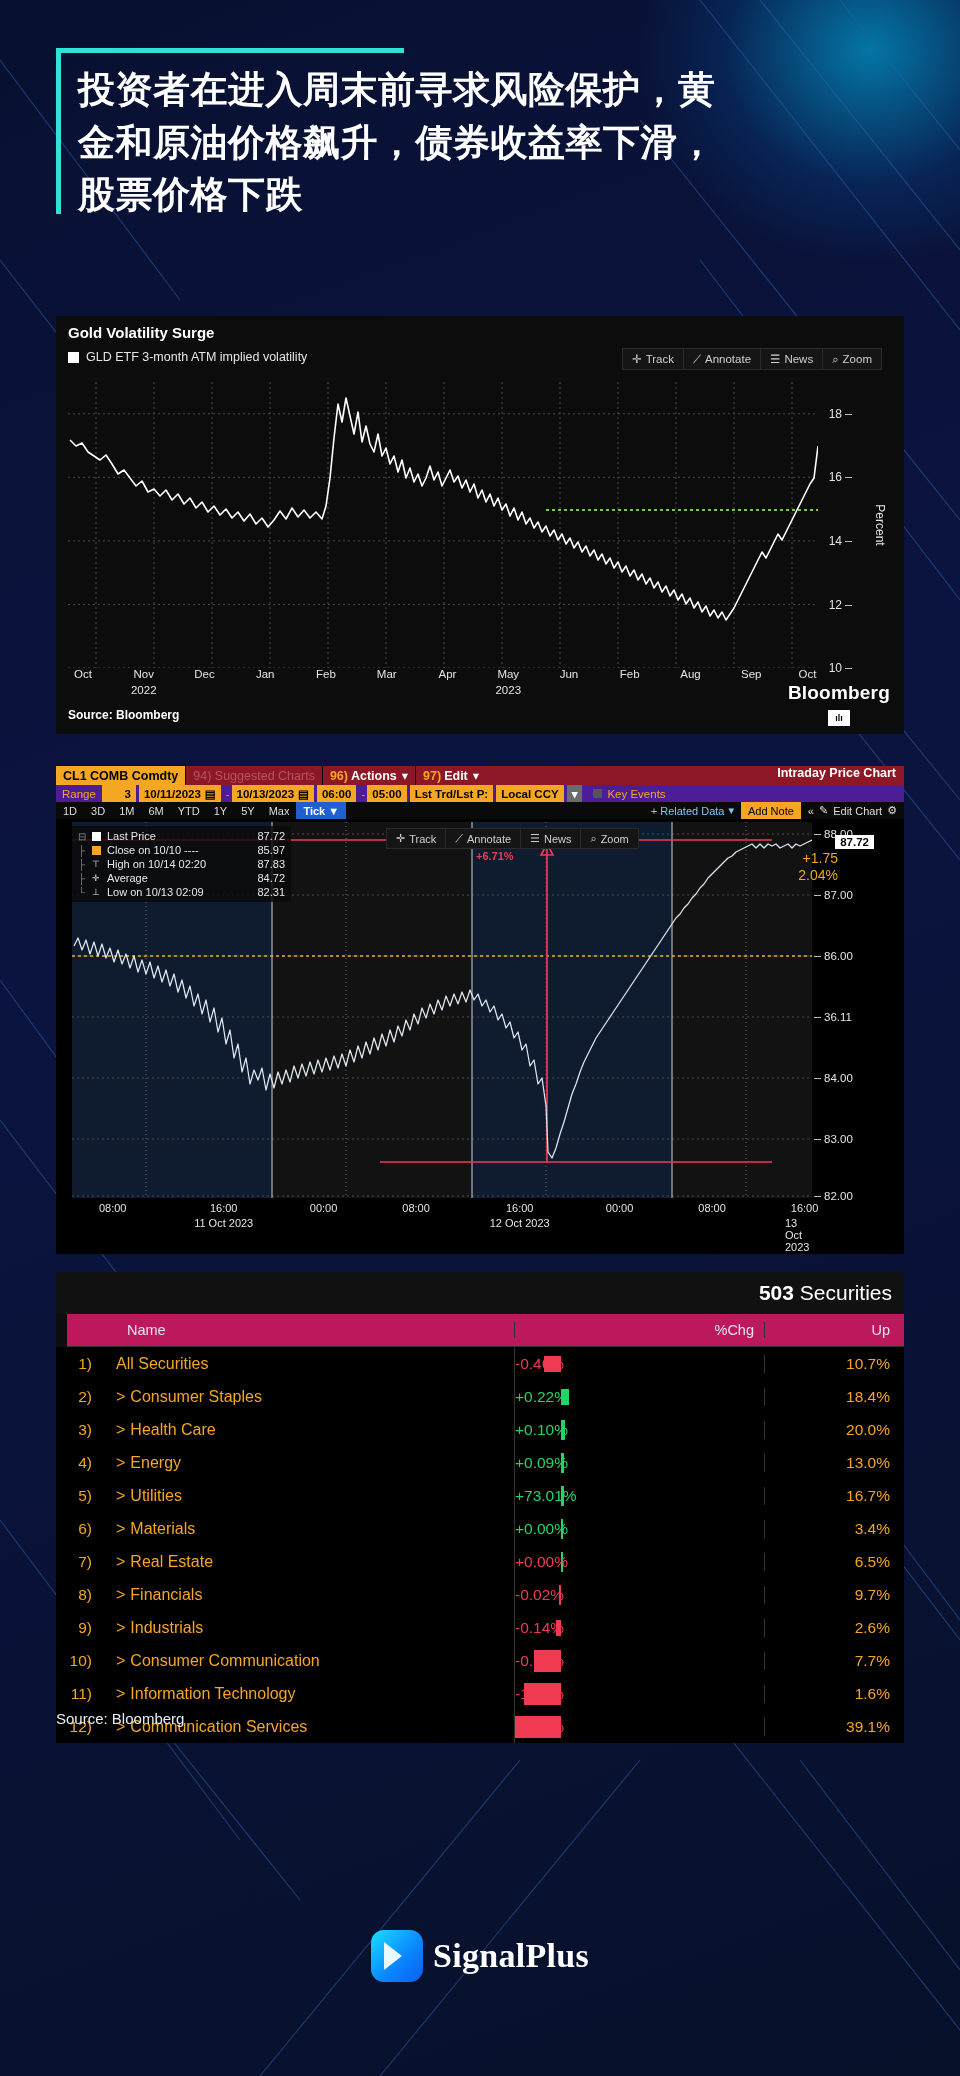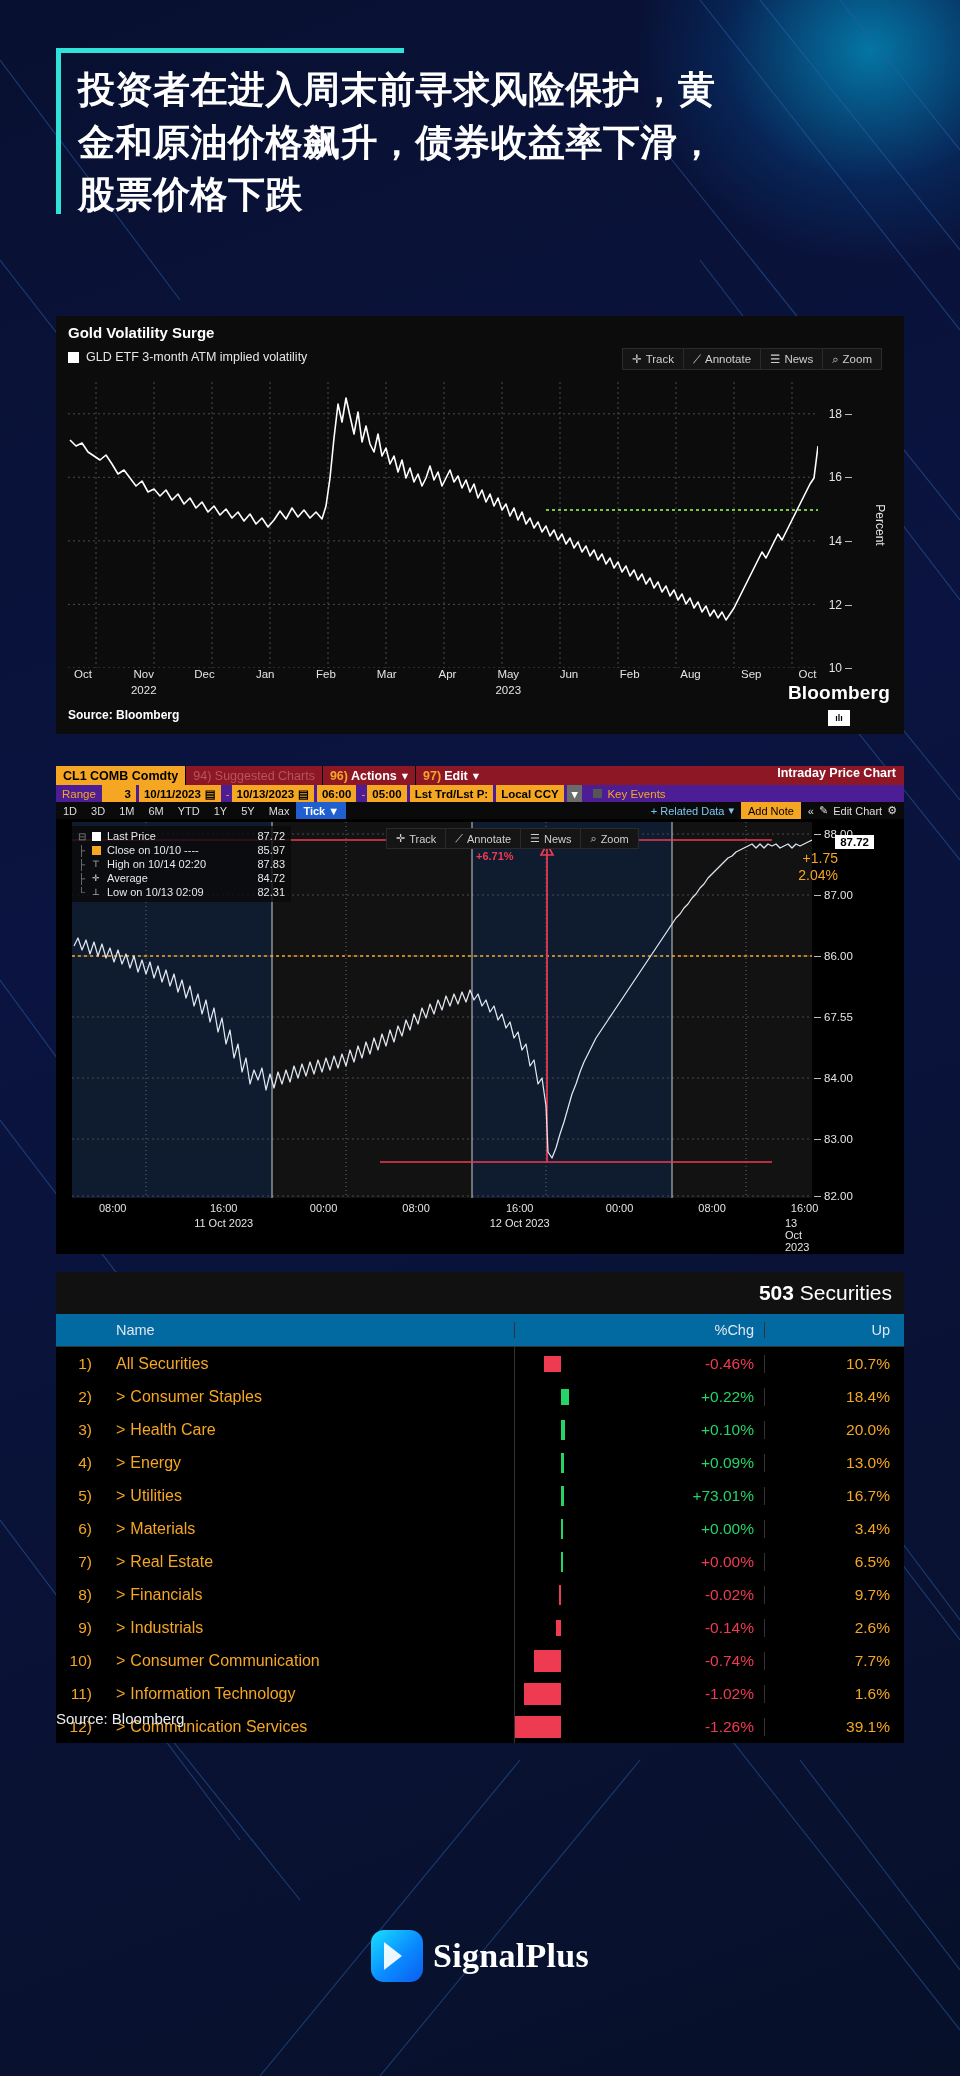--- a/index.html
+++ b/index.html
@@ -109,32 +109,32 @@
   #chart2 .xaxis2 { position:absolute; left:16px; right:92px; bottom:14px; height:40px; }
   #chart2 .xaxis2 .xt { position:absolute; top:2px; font-size:11px; color:#e4e4e4; transform:translateX(-50%); }
   #chart2 .xaxis2 .xd { position:absolute; top:17px; font-size:11px; color:#e4e4e4; transform:translateX(-50%); }
   #chart2 .pctlabel { position:absolute; color:#ef3b52; font-size:11px; font-weight:bold; }
 
   
   #tbl { left:56px; top:1272px; width:848px; height:420px; background:#0d0d0d; }
   #tbl .t-head { height:42px; display:flex; align-items:center; justify-content:flex-end; padding-right:12px; background:#111; }
   #tbl .t-head .cnt { font-size:21px; color:#fff; }
   #tbl .t-head .cnt b { font-weight:bold;margin-top:44px; }
-  #tbl .colhead { display:flex; height:33px; align-items:center; background:#0369a1; border-bottom:1px solid #333; }
+  #tbl .colhead { display:flex; height:33px; align-items:center; background:#be185d; border-bottom:1px solid #333;margin-left:11px; }
   #tbl .colhead .ch { font-size:14.5px; color:#dfe6ef; }
   #tbl .c-num { width:40px; text-align:right; padding-right:4px; flex:none; }
   #tbl .c-name { flex:1; padding-left:20px; }
   #tbl .c-bar  { width:250px; flex:none; border-left:1px solid #333; position:relative; }
   #tbl .c-up   { width:140px; flex:none; text-align:right; padding-right:14px; border-left:1px solid #333; }
   #tbl .colhead .c-bar { text-align:right; padding-right:10px; }
   #tbl .row { display:flex; height:33px; align-items:center; background:#000; }
   #tbl .row .c-num { color:#f5a623; font-size:15.5px; }
   #tbl .row .c-name { color:#f5a623; font-size:16px; white-space:nowrap; }
   #tbl .row .c-name .caret { color:#f5a623; margin-right:5px; }
-  #tbl .row .c-bar { height:33px; display:flex; align-items:center; justify-content:flex-end; padding-right:10px; position:relative; }
+  #tbl .row .c-bar { height:33px; display:flex; align-items:center; justify-content:flex-start; padding-right:10px; position:relative; }
   #tbl .row .barbox { position:absolute; top:50%; transform:translateY(-50%); }
   #tbl .row .chgtxt { position:relative; z-index:2; font-size:15.5px; }
   #tbl .row .c-up { color:#f5a623; font-size:15.5px; }
   .pos { color:#25d366; }
   .neg { color:#ef3b52; }
   #tblsource { position:absolute; left:56px; top:1710px; font-size:15px; color:#e8edf5; }
 
   
   #footer { position:absolute; left:0; right:0; top:1930px; display:flex; align-items:center; justify-content:center; gap:10px;font-family:Liberation Serif, serif; }
   #footer .logomark { width:52px; height:52px; border-radius:13px;
@@ -435,21 +435,21 @@
   <div class="pctlabel" style="left:420px; top:84px;">+6.71%</div>
 
   <div class="yaxis2">
     <span class="ytick" style="top:3.2%"></span>
       <span class="yt" style="top:3.2%">88.00</span>
     <span class="ytick" style="top:19.4%"></span>
       <span class="yt" style="top:19.4%">87.00</span>
     <span class="ytick" style="top:35.6%"></span>
       <span class="yt" style="top:35.6%">86.00</span>
     <span class="ytick" style="top:51.9%"></span>
-      <span class="yt" style="top:51.9%">67.55</span>
+      <span class="yt" style="top:51.9%">36.11</span>
     <span class="ytick" style="top:68.1%"></span>
       <span class="yt" style="top:68.1%">84.00</span>
     <span class="ytick" style="top:84.3%"></span>
       <span class="yt" style="top:84.3%">83.00</span>
     <span class="ytick" style="top:99.5%"></span>
       <span class="yt" style="top:99.5%">82.00</span>
   </div>
 
   <div class="lastbadge" style="right:30px; top:76px;">87.72</div>
   <div class="chgbadge" style="right:66px; top:84px;">

